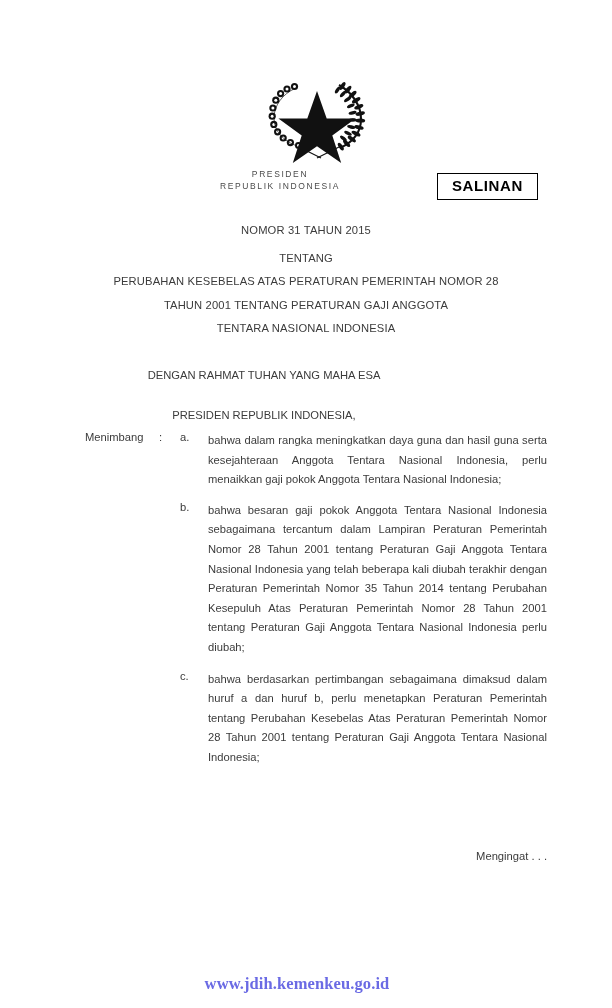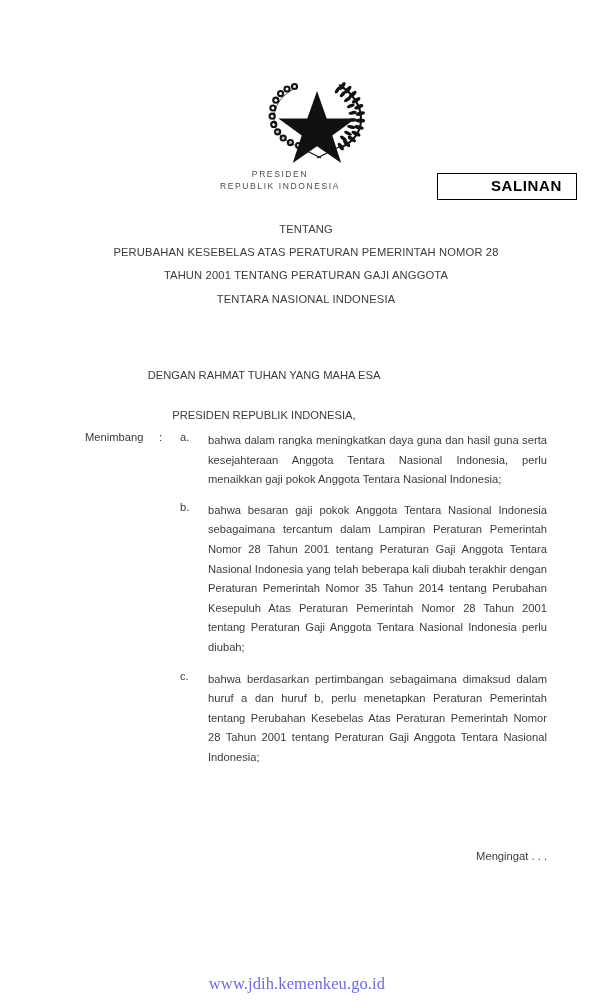--- a/index.html
+++ b/index.html
@@ -41,21 +41,20 @@
     padding: 3px 14px 4px 14px;
     background: #ffffff;
   }
   .salinan-box span {
     font-family: "Liberation Sans", sans-serif;
     font-size: 15px;
     font-weight: bold;
     letter-spacing: 0.6px;
     color: #000000;
     line-height: 1.05;
-    margin-left: 39px;
   }
 
   .emblem-caption {
     position: absolute;
     left: 0;
     top: 168px;
     width: 560px;
     text-align: center;
     font-size: 8.5px;
     letter-spacing: 1.6px;
@@ -154,20 +153,21 @@
 
   
   .footer-url {
     position: absolute;
     bottom: 14px;
     left: 0;
     width: 612px;
     text-align: center;
     padding-right: 18px;
     box-sizing: border-box;
+    font-weight: bold;
   }
   .footer-url span {
     font-family: "Liberation Serif", serif;
     font-size: 16.5px;
     color: #6a6ae4;
     letter-spacing: 0.1px;
   }
 </style>
 </head>
 <body>
@@ -243,20 +243,21 @@
     <span>SALINAN</span>
   </div>
 </div>
 
 <div class="emblem-caption">
   <div>PRESIDEN</div>
   <div>REPUBLIK INDONESIA</div>
 </div>
 
 <div class="title-block">
+  <div class="title-line t-gap-lg">NOMOR 31 TAHUN 2015</div>
   <div class="title-line t-gap-md">TENTANG</div>
   <div class="title-line t-gap-sm">PERUBAHAN KESEBELAS ATAS PERATURAN PEMERINTAH NOMOR 28</div>
   <div class="title-line t-gap-sm">TAHUN 2001 TENTANG PERATURAN GAJI ANGGOTA</div>
   <div class="title-line t-gap-sm">TENTARA NASIONAL INDONESIA</div>
 </div>
 
 <div class="subtitle-block">
   <div class="subtitle-line">DENGAN RAHMAT TUHAN YANG MAHA ESA</div>
   <div class="subtitle-line s-gap">PRESIDEN REPUBLIK INDONESIA,</div>
 </div>

